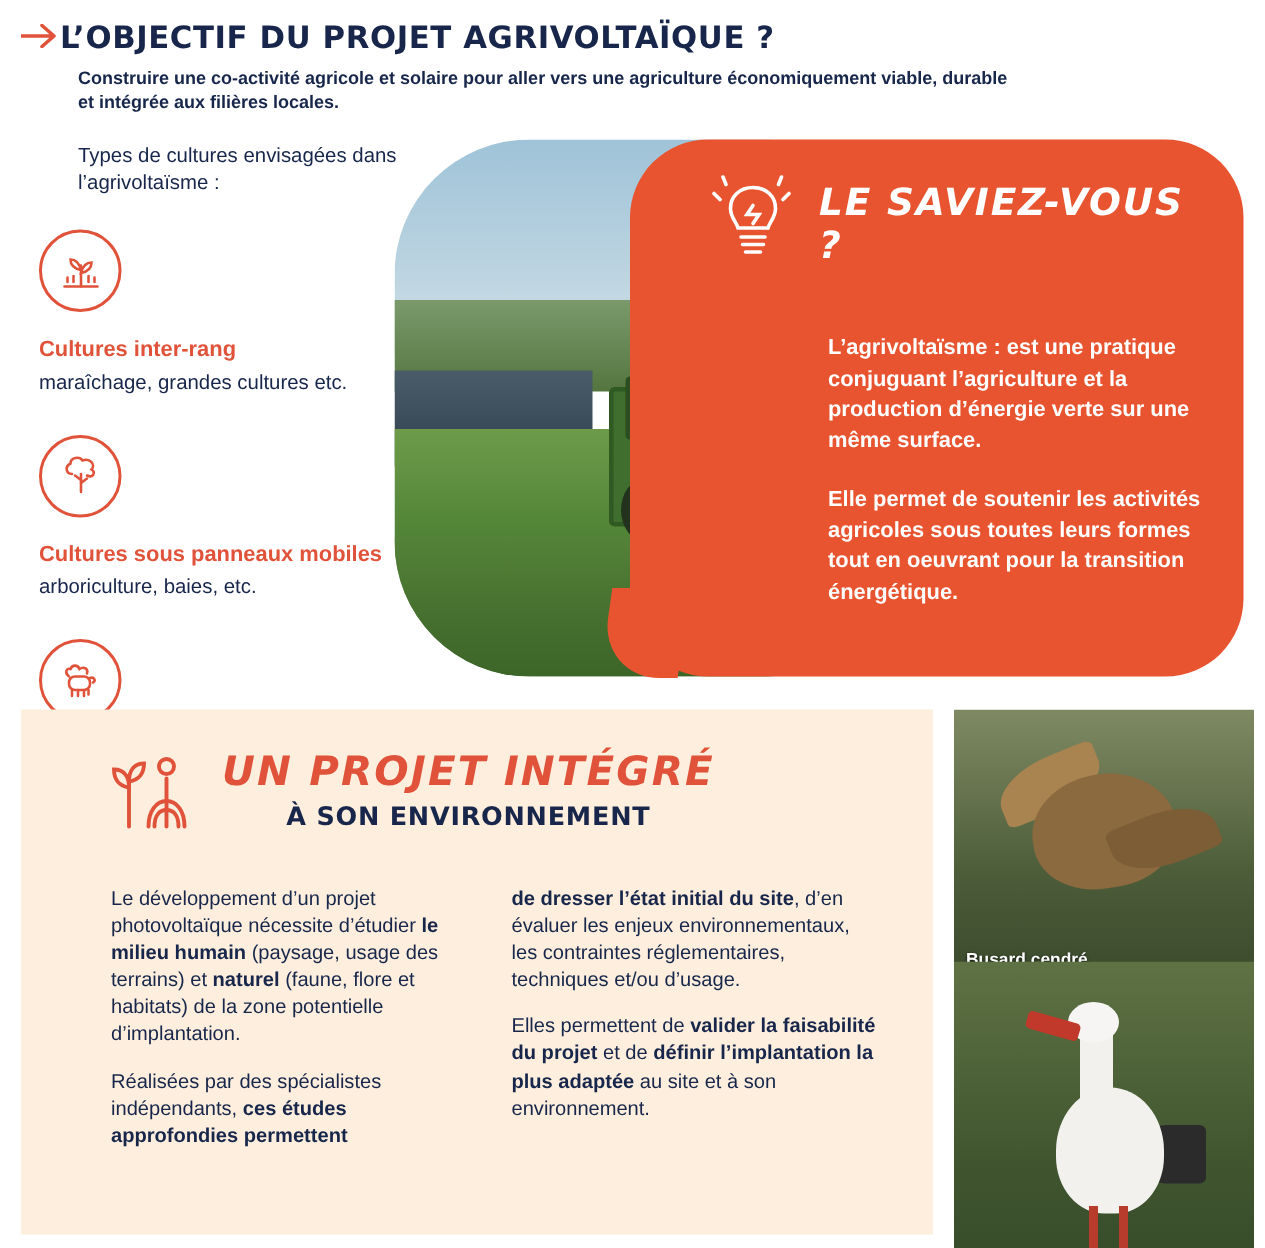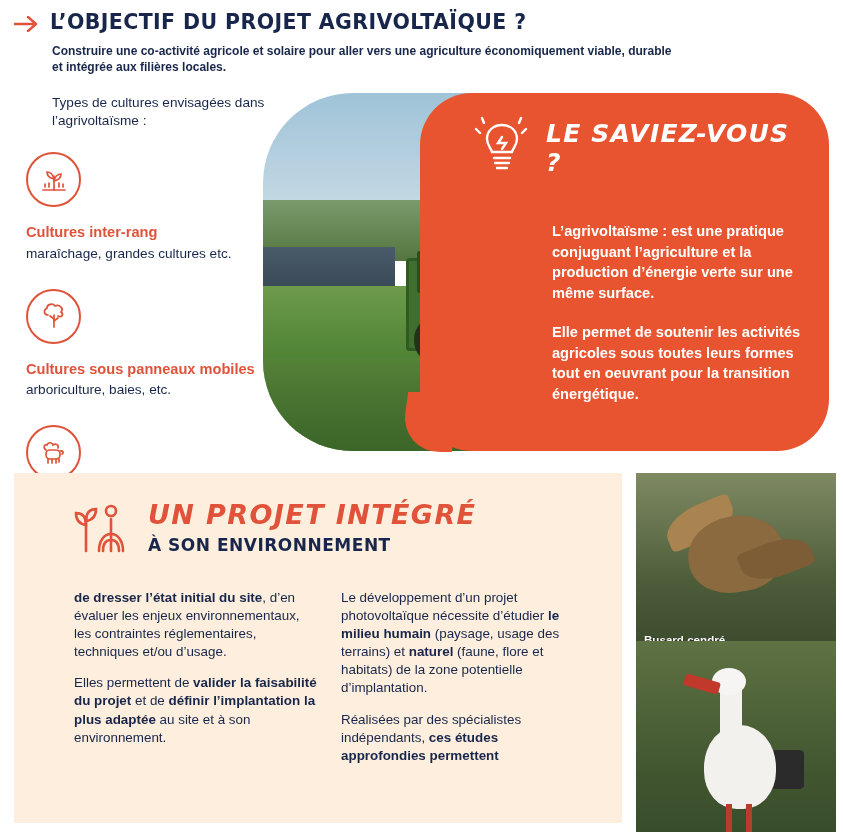--- a/index.html
+++ b/index.html
@@ -8,21 +8,21 @@
     background: #ffffff;
     font-family: "Liberation Sans", sans-serif;
     color: #1b2a4a;
     position: relative;
     overflow: hidden;
   }
 
   
   .top-section { position: relative; padding: 10px 14px 0 14px; }
 
-  .headline-row { display: flex; align-items: flex-start; gap: 10px; }
+  .headline-row { display: flex; align-items: flex-end; }
   .arrow-icon { flex: 0 0 auto; margin-top: 6px; }
   .headline {
     font-family: "DejaVu Sans", sans-serif;
     font-weight: bold;
     font-size: 20.5px;
     letter-spacing: 0.4px;
     color: #17264a;
     text-transform: uppercase;
   }
 
@@ -142,21 +142,21 @@
     width: 815px; height: 350px;
   }
   .beige-panel {
     position: absolute;
     left: 0; top: 0;
     width: 608px; height: 350px;
     background: #fdeedd;
     padding: 22px 24px 0 24px;
   }
   .integ-head { display: flex; align-items: flex-start; gap: 16px; margin-left: 28px; }
-  .integ-title-wrap { padding-top: 6px; }
+  .integ-title-wrap { padding-top: 6px; text-align: center; }
   .integ-title {
     font-family: "DejaVu Sans", sans-serif;
     font-weight: bold;
     font-style: italic;
     font-size: 27px;
     letter-spacing: 1.4px;
     color: #e0533a;
     text-transform: uppercase;
     line-height: 1;
   }
@@ -332,27 +332,27 @@
           <path d="M37 56 c0-7 3-11 8-11 s8 4 8 11"></path>
         </svg>
       </span>
       <div class="integ-title-wrap">
         <div class="integ-title">Un projet intégré</div>
         <div class="integ-sub">À son environnement</div>
       </div>
     </div>
 
     <div class="cols">
+      <div class="col" id="col-left">
+          <p><span>Le développement d’un projet photovoltaïque nécessite d’étudier </span><b>le milieu humain</b><span> (paysage, usage des terrains) et </span><b>naturel</b><span> (faune, flore et habitats) de la zone potentielle d’implantation.</span></p>
+          <p><span>Réalisées par des spécialistes indépendants, </span><b>ces études approfondies permettent</b></p>
+        </div>
       <div class="col" id="col-right">
           <p><b>de dresser l’état initial du site</b><span>, d’en évaluer les enjeux environnementaux, les contraintes réglementaires, techniques et/ou d’usage.</span></p>
           <p><span>Elles permettent de </span><b>valider la faisabilité du projet</b><span> et de </span><b>définir l’implantation la plus adaptée</b><span> au site et à son environnement.</span></p>
-        </div>
-      <div class="col" id="col-left">
-          <p><span>Le développement d’un projet photovoltaïque nécessite d’étudier </span><b>le milieu humain</b><span> (paysage, usage des terrains) et </span><b>naturel</b><span> (faune, flore et habitats) de la zone potentielle d’implantation.</span></p>
-          <p><span>Réalisées par des spécialistes indépendants, </span><b>ces études approfondies permettent</b></p>
         </div>
     </div>
   </div>
 
   <div class="bird bird-1">
     <div class="bird-img">
         <div class="b1-sky"></div>
         <div class="b1-wing"></div>
         <div class="b1-bird"></div>
         <div class="b1-wing2"></div>

